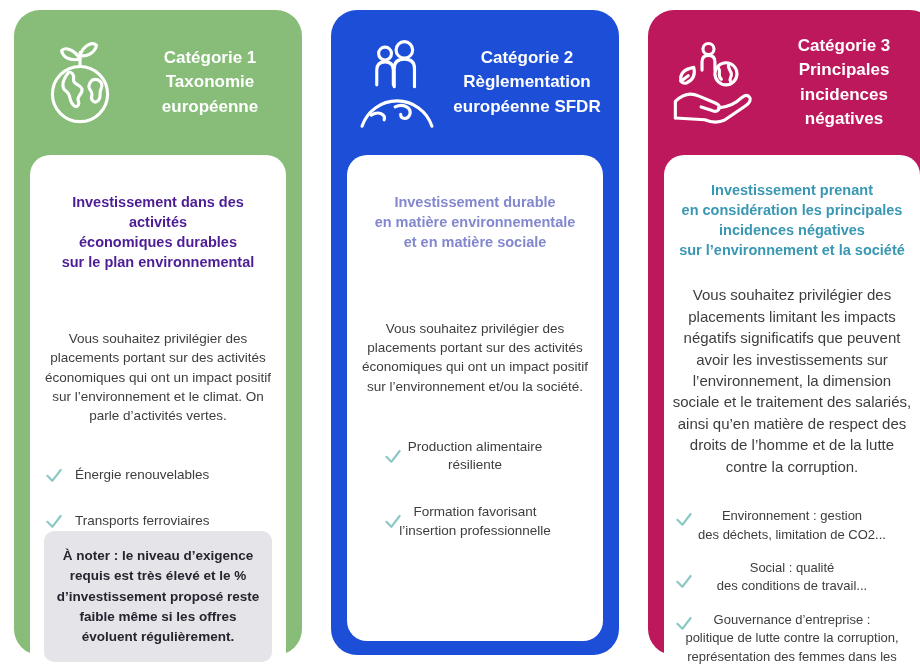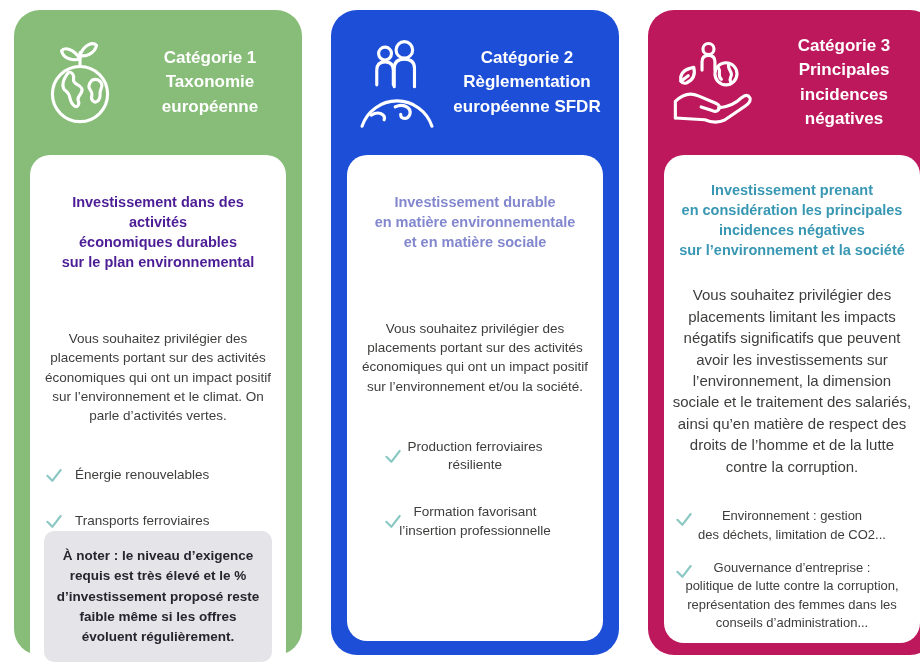--- a/index.html
+++ b/index.html
@@ -143,21 +143,21 @@
       <h3 class="panel-heading">Investissement durable
 en matière environnementale
 et en matière sociale</h3>
       <p class="panel-body">Vous souhaitez privilégier des placements portant sur des activités économiques qui ont un impact positif sur l’environnement et/ou la société.</p>
       <div class="check-row">
         <span class="check">
           <svg viewBox="0 0 24 24">
               <polyline points="4,13 10,19 20,6"></polyline>
             </svg>
         </span>
-        <span class="check-text">Production ferroviaires
+        <span class="check-text">Production alimentaire
 résiliente</span>
       </div>
       <div class="check-row">
         <span class="check">
           <svg viewBox="0 0 24 24">
               <polyline points="4,13 10,19 20,6"></polyline>
             </svg>
         </span>
         <span class="check-text">Formation favorisant
 l’insertion professionnelle</span>
@@ -192,20 +192,29 @@
       <p class="panel-body">Vous souhaitez privilégier des placements limitant les impacts négatifs significatifs que peuvent avoir les investissements sur l’environnement, la dimension sociale et le traitement des salariés, ainsi qu’en matière de respect des droits de l’homme et de la lutte contre la corruption.</p>
       <div class="check-row">
         <span class="check">
           <svg viewBox="0 0 24 24">
               <polyline points="4,13 10,19 20,6"></polyline>
             </svg>
         </span>
         <span class="check-text">Environnement : gestion
 des déchets, limitation de CO2...</span>
       </div>
+      <div class="check-row check-mid">
+        <span class="check">
+          <svg viewBox="0 0 24 24">
+              <polyline points="4,13 10,19 20,6"></polyline>
+            </svg>
+        </span>
+        <span class="check-text">Social : qualité
+des conditions de travail...</span>
+      </div>
       <div class="check-row">
         <span class="check">
           <svg viewBox="0 0 24 24">
               <polyline points="4,13 10,19 20,6"></polyline>
             </svg>
         </span>
         <span class="check-text">Gouvernance d’entreprise :
 politique de lutte contre la corruption,
 représentation des femmes dans les
 conseils d’administration...</span>

